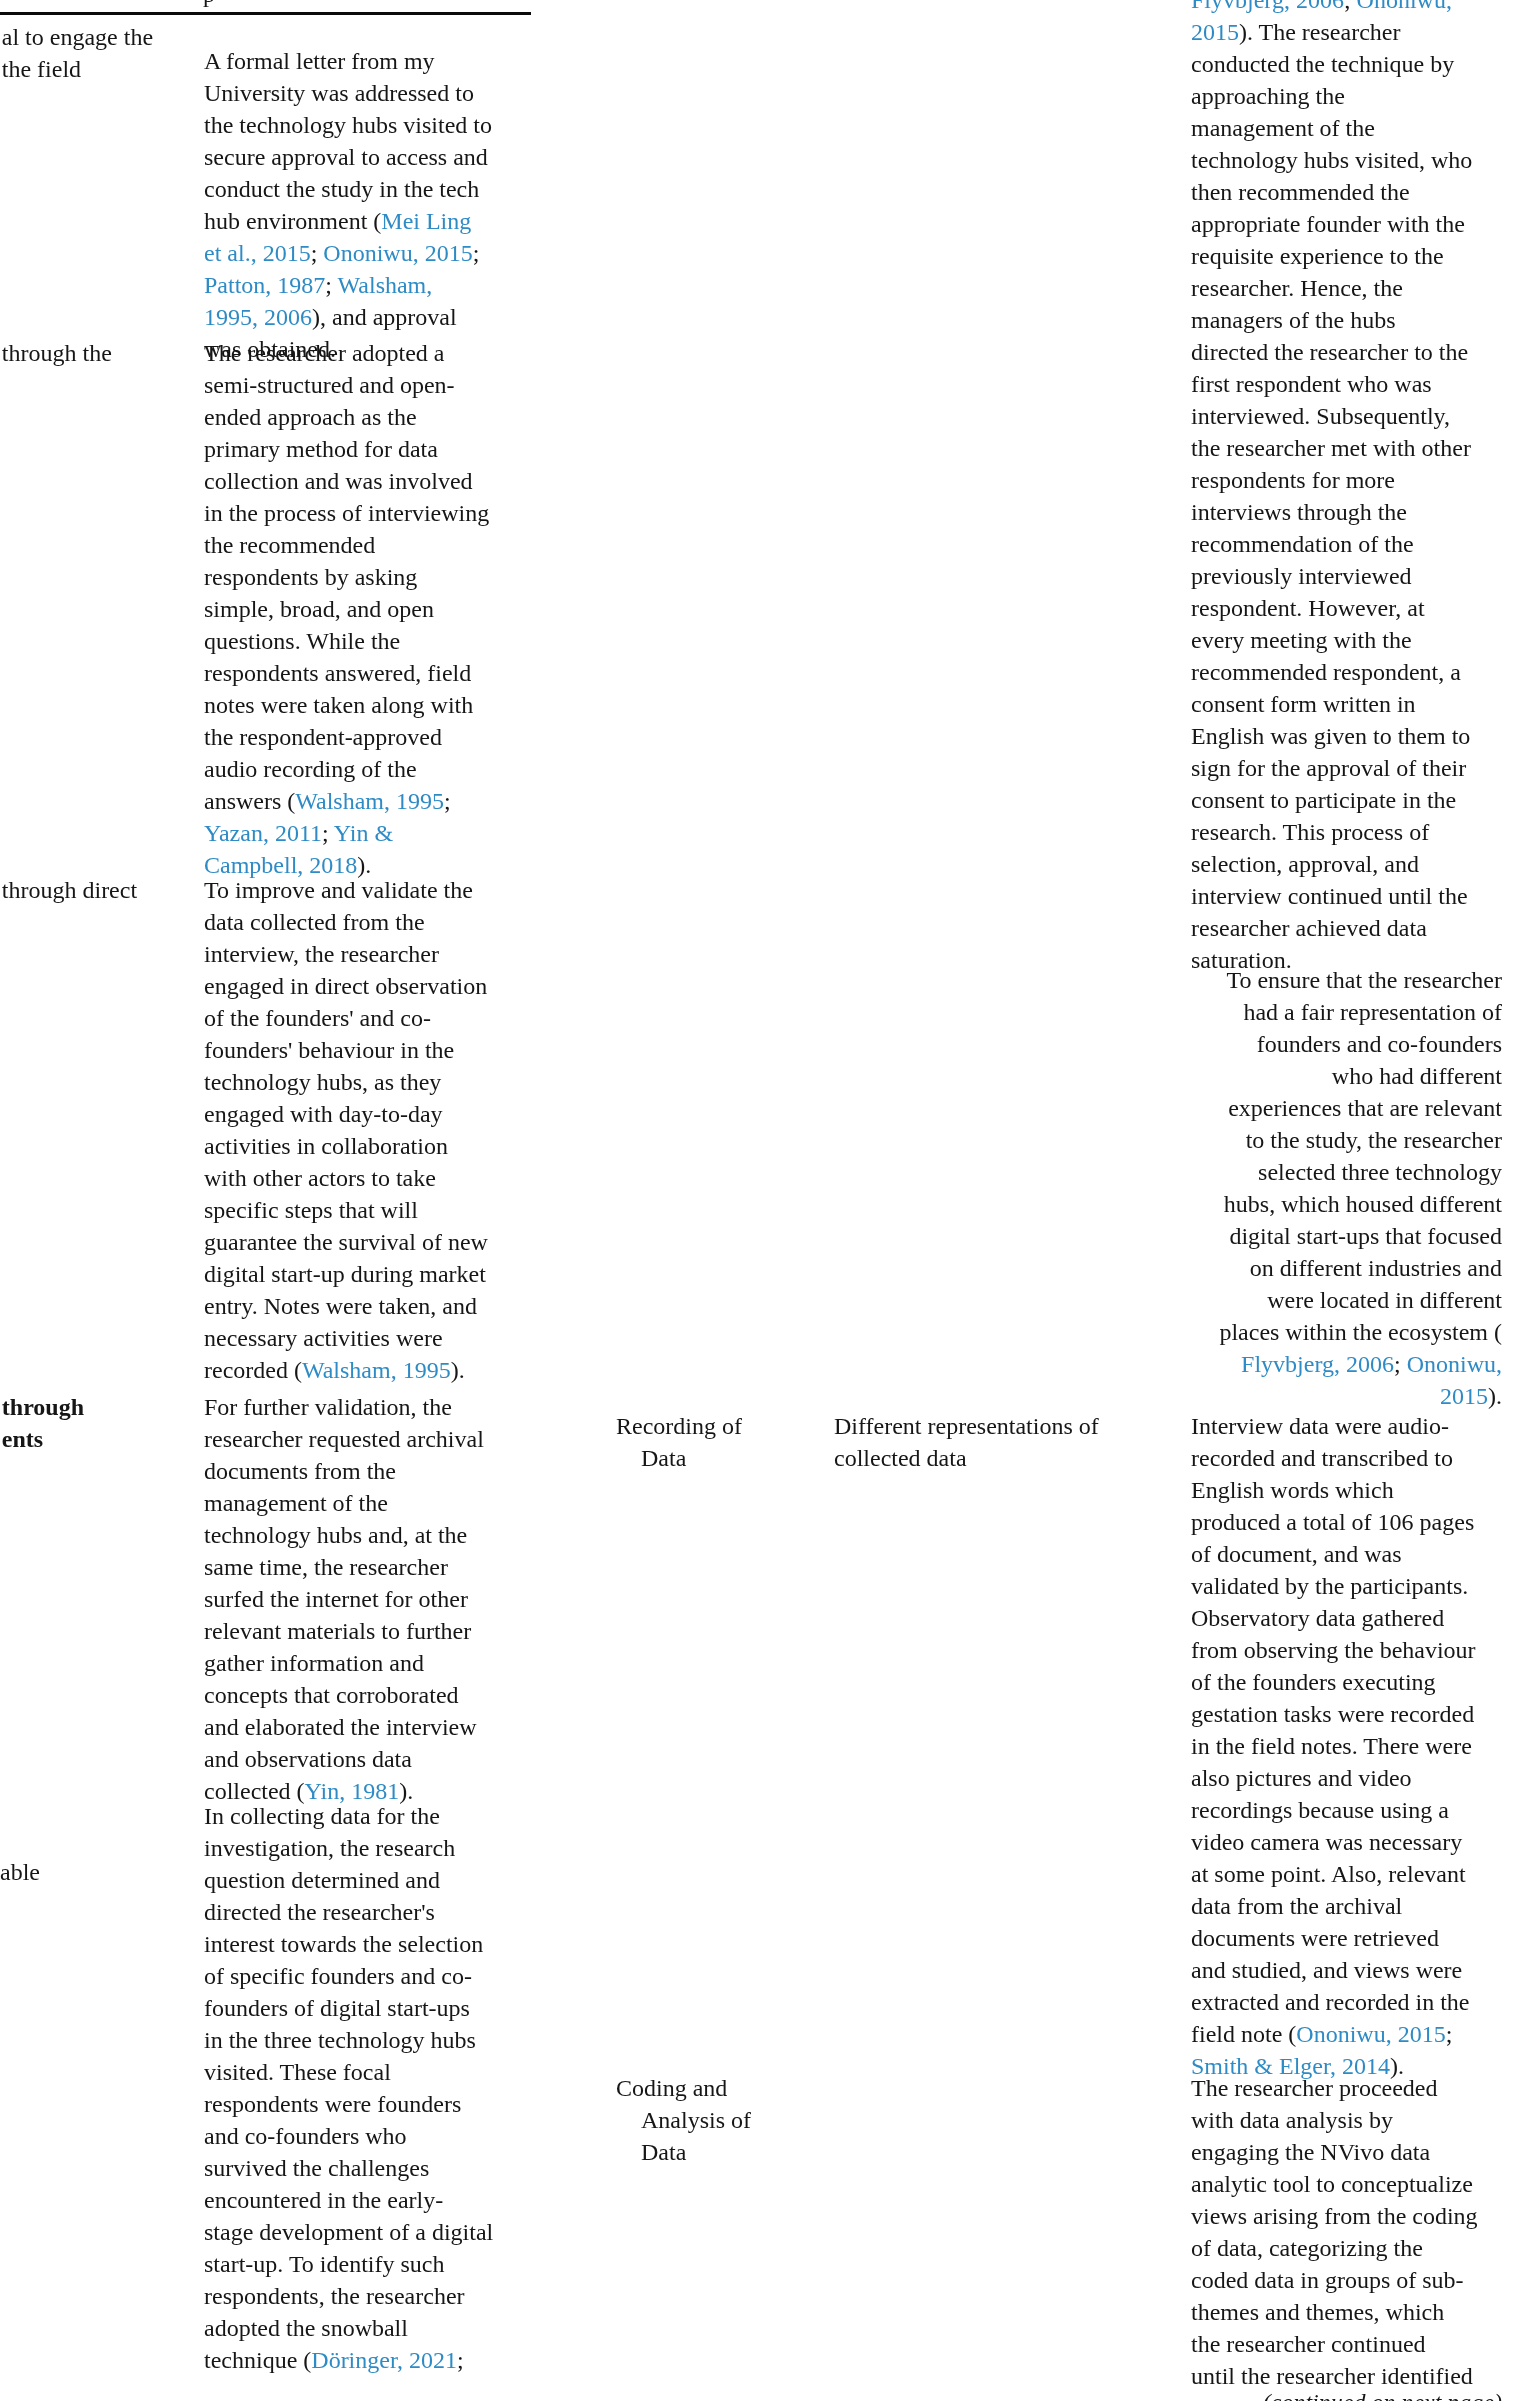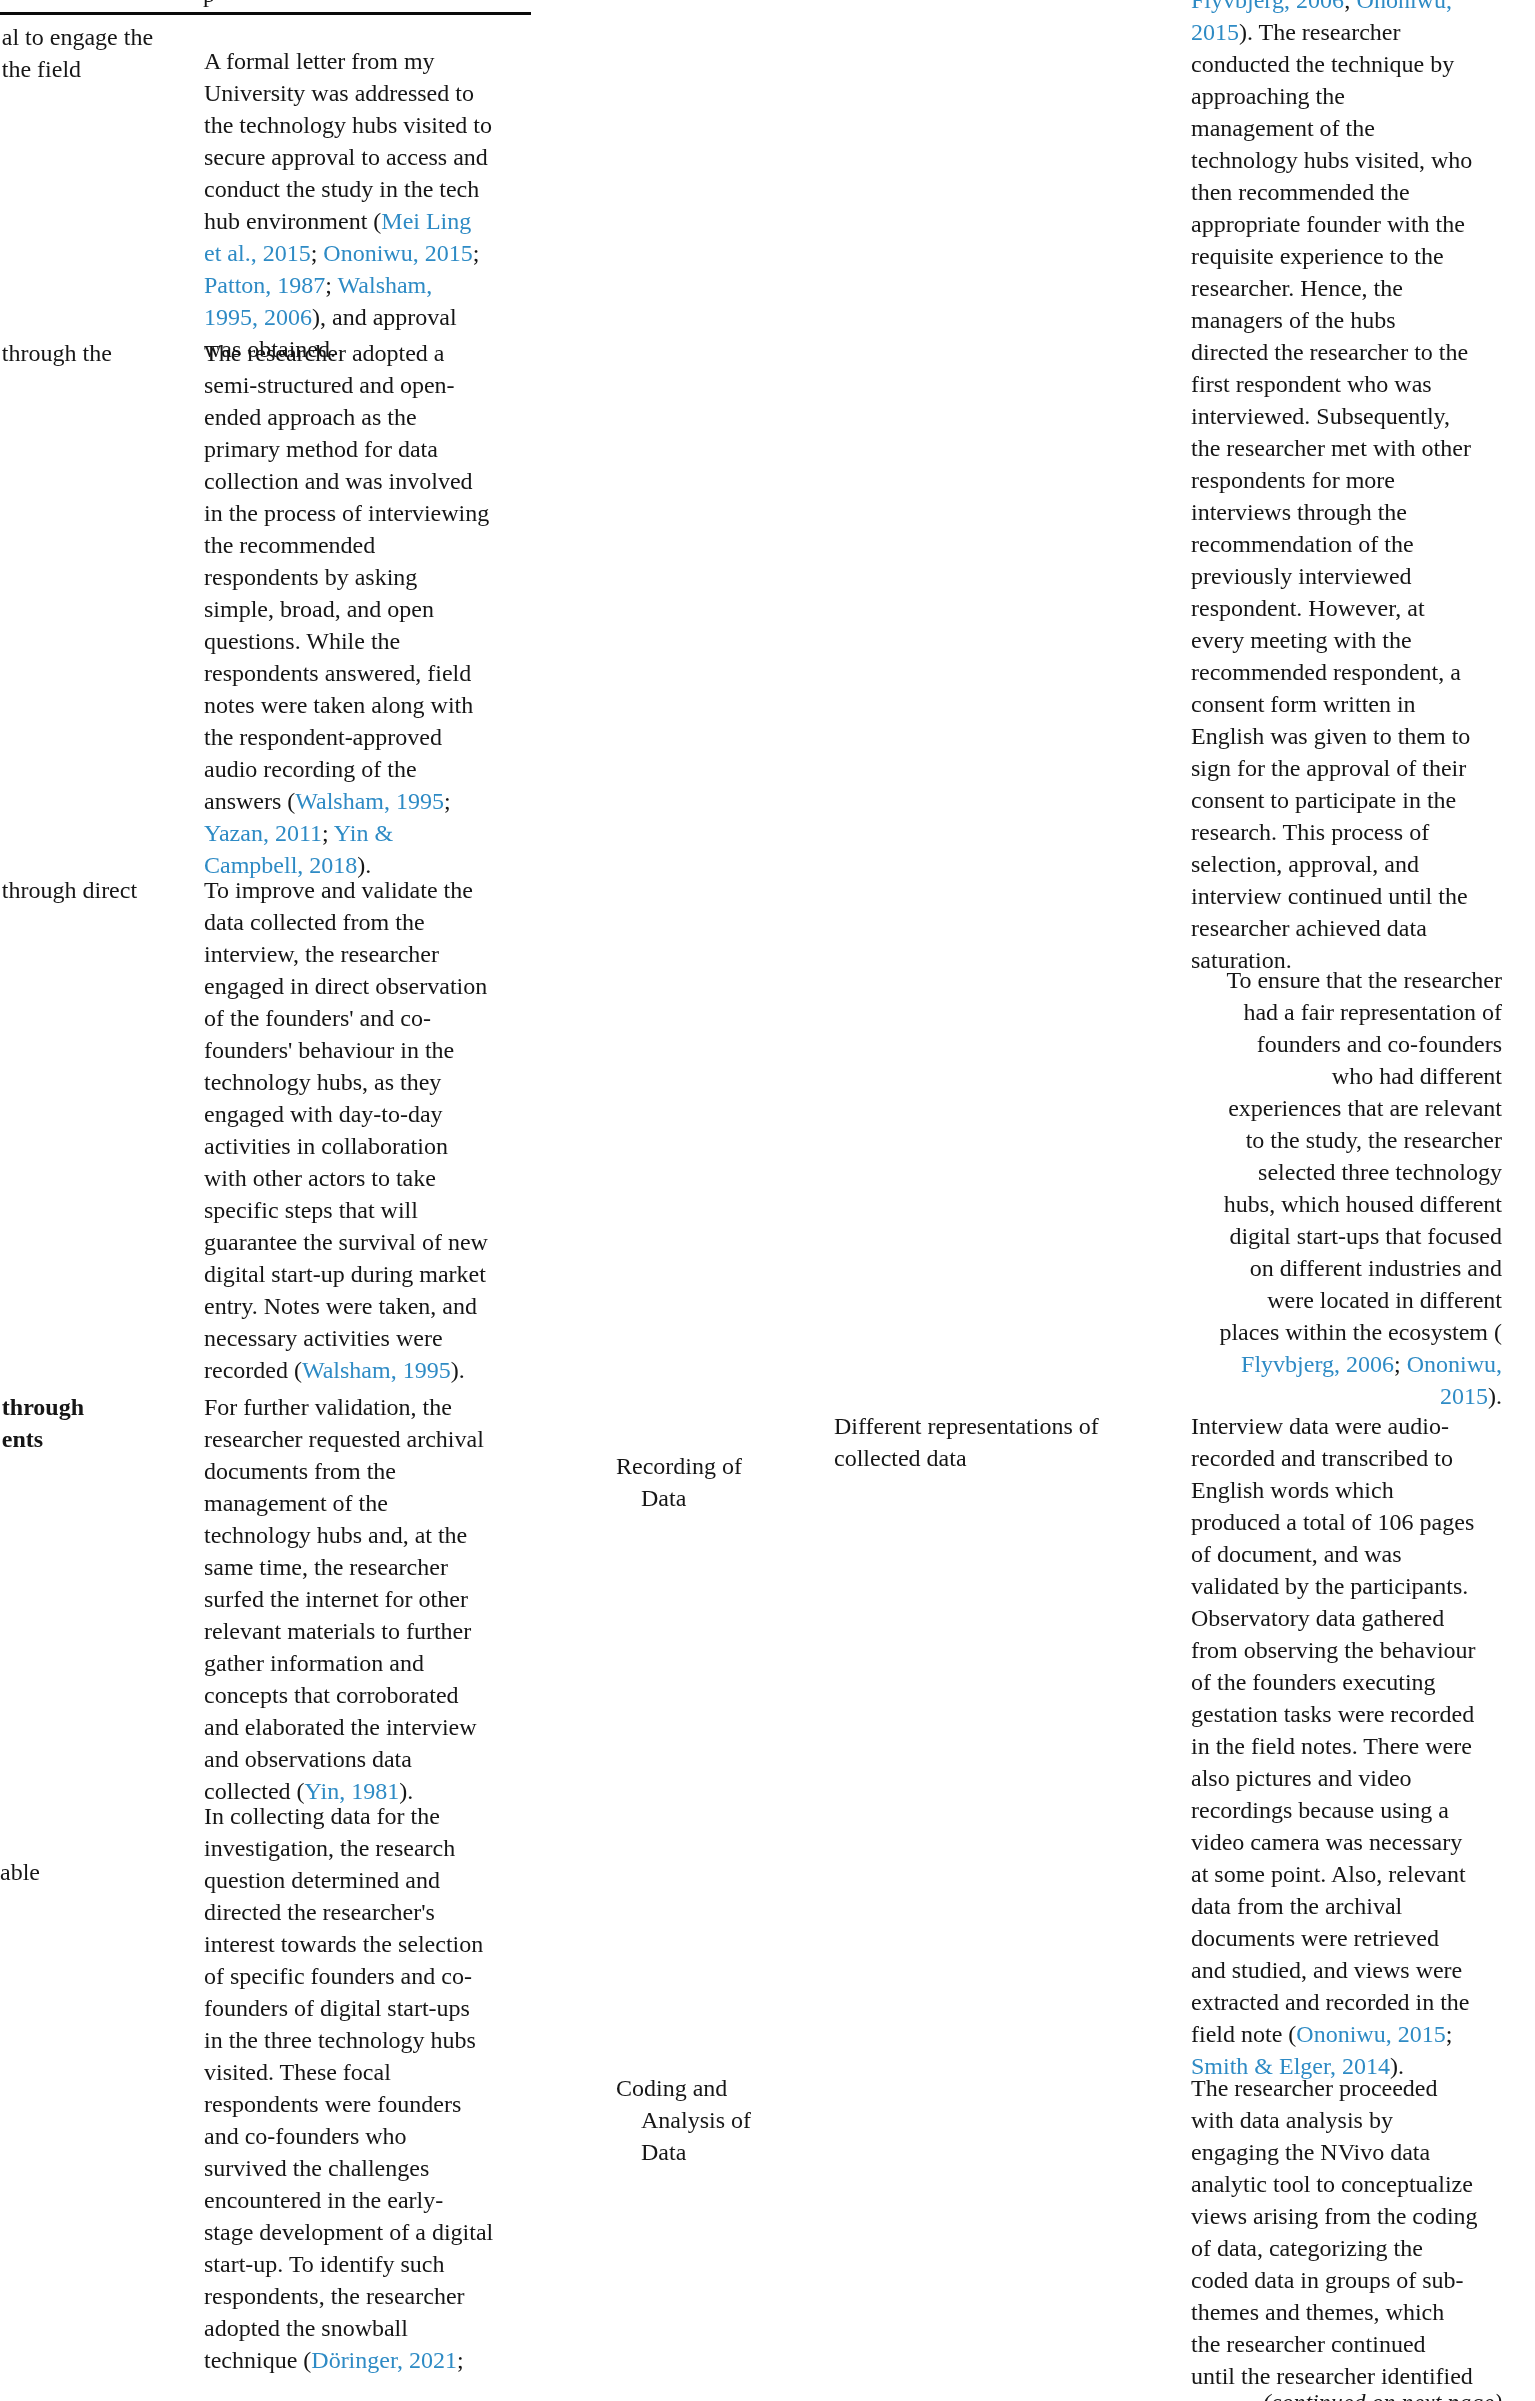--- a/index.html
+++ b/index.html
@@ -112,21 +112,21 @@
 respondents were founders
 and co-founders who
 survived the challenges
 encountered in the early-
 stage development of a digital
 start-up. To identify such
 respondents, the researcher
 adopted the snowball
 technique (</span><span class="cite">Döringer, 2021</span><span>;</span></div>
 
-  <div class="cell hang" style="left:616px; top:1410px; width:168px;margin-top:40px;">Recording of
+  <div class="cell hang" style="left:616px; top:1410px; width:168px;">Recording of
 Data</div>
   <div class="cell hang" style="left:616px; top:2072px; width:168px;">Coding and
 Analysis of
 Data</div>
 
   <div class="cell" style="left:834px; top:1410px; width:318px;">Different representations of
 collected data</div>
 
   <div class="cell" style="left:1191px; top:-16px; width:311px;"><span class="cite">Flyvbjerg, 2006</span><span>; </span><span class="cite">Ononiwu,
 2015</span><span>). The researcher

